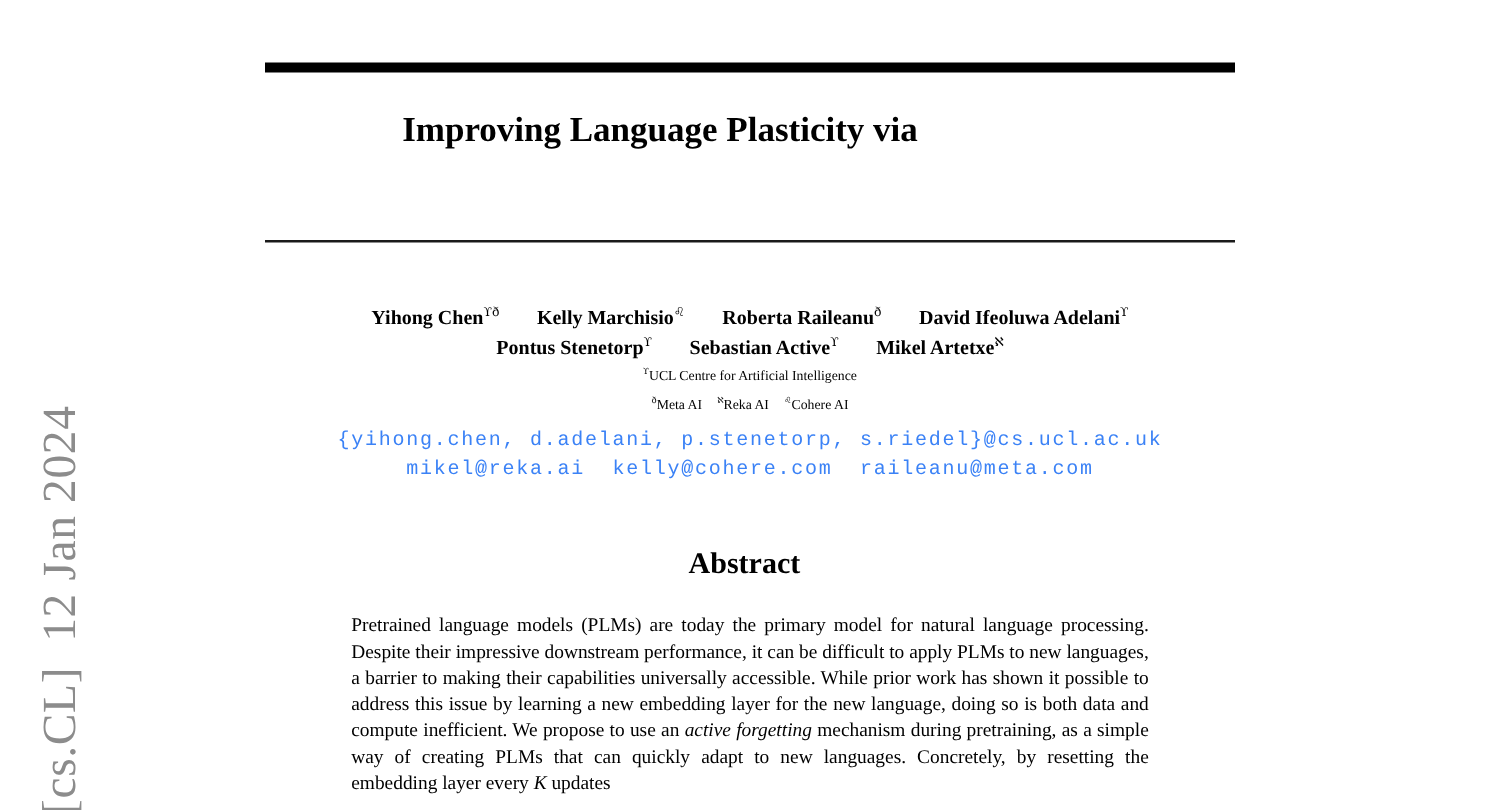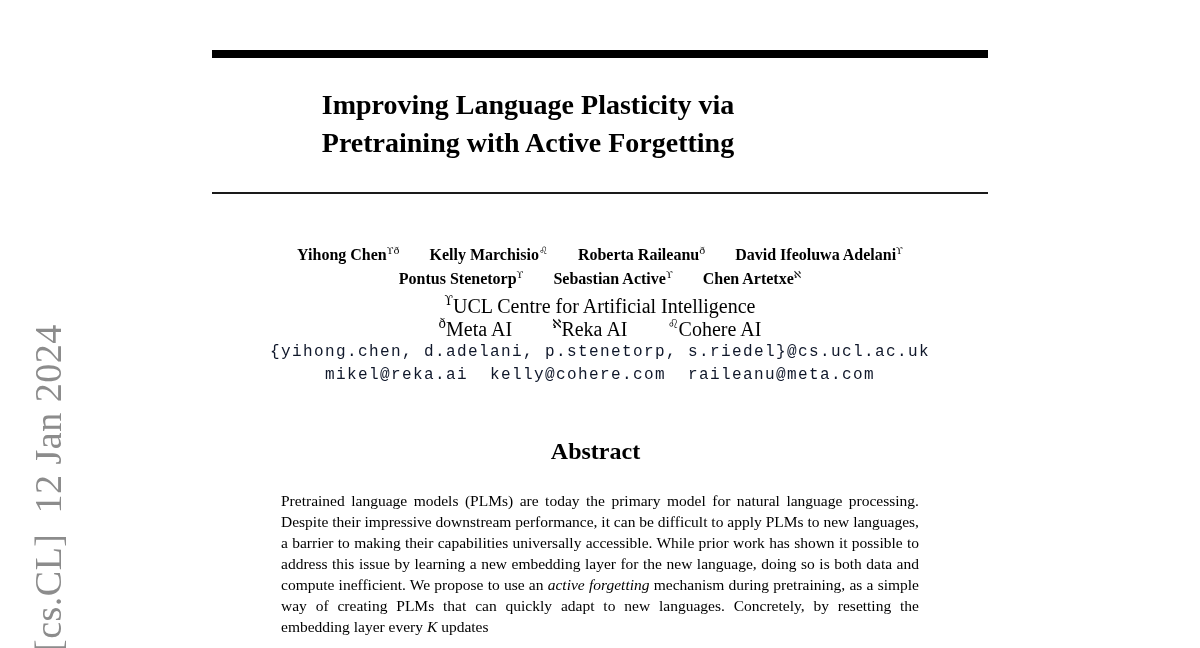--- a/index.html
+++ b/index.html
@@ -72,37 +72,37 @@
     font-weight: normal;
     vertical-align: super;
     line-height: 0;
   }
 
   .affil-row {
     position: absolute;
     left: 0;
     width: 1200px;
     text-align: center;
-    font-size: 20px;
+    font-size: 11px;
     white-space: nowrap;
   }
   .affil-row-1 { top: 295px; }
   .affil-row-2 { top: 318px; }
   .affil-item { display: inline-block; }
-  .affil-item + .affil-item { margin-left: 40px; }
+  .affil-item + .affil-item { margin-left: 12px; }
 
   .email-line {
     position: absolute;
     left: 0;
     width: 1200px;
     text-align: center;
     font-family: "Liberation Mono", "DejaVu Sans Mono", monospace;
     font-size: 16px;
     letter-spacing: 1.4px;
-    color: #0f172a;
+    color: #3b82f6;
     white-space: pre;
   }
   .email-line-1 { top: 343px; }
   .email-line-2 { top: 366px; }
 
   .abstract-heading {
     position: absolute;
     left: 0; top: 438px;
     width: 1191px;
     text-align: center;
@@ -122,30 +122,30 @@
 </style>
 </head>
 <body>
 
 <div class="page">
 
   <div class="arxiv-stamp">[cs.CL]  12 Jan 2024</div>
 
   <div class="rule-thick"></div>
 
-  <h1 class="paper-title"><span>Improving Language Plasticity via</span><br><span>Pretraining with Active Forgetting</span></h1>
+  <h1 class="paper-title"><span>Improving Language Plasticity via</span><br></h1>
 
   <div class="rule-thin"></div>
 
   <div class="authors-row authors-row-1">
     <span class="author"><span>Yihong Chen</span><sup class="aff-mark">ϒð</sup></span><span class="author"><span>Kelly Marchisio</span><sup class="aff-mark">♌</sup></span><span class="author"><span>Roberta Raileanu</span><sup class="aff-mark">ð</sup></span><span class="author"><span>David Ifeoluwa Adelani</span><sup class="aff-mark">ϒ</sup></span>
   </div>
 
   <div class="authors-row authors-row-2">
-    <span class="author"><span>Pontus Stenetorp</span><sup class="aff-mark">ϒ</sup></span><span class="author"><span>Sebastian Active</span><sup class="aff-mark">ϒ</sup></span><span class="author"><span>Chen Artetxe</span><sup class="aff-mark">ℵ</sup></span>
+    <span class="author"><span>Pontus Stenetorp</span><sup class="aff-mark">ϒ</sup></span><span class="author"><span>Sebastian Active</span><sup class="aff-mark">ϒ</sup></span><span class="author"><span>Mikel Artetxe</span><sup class="aff-mark">ℵ</sup></span>
   </div>
 
   <div class="affil-row affil-row-1">
     <span class="affil-item"><sup class="aff-mark">ϒ</sup><span>UCL Centre for Artificial Intelligence</span></span>
   </div>
 
   <div class="affil-row affil-row-2">
     <span class="affil-item"><sup class="aff-mark">ð</sup><span>Meta AI</span></span><span class="affil-item"><sup class="aff-mark">ℵ</sup><span>Reka AI</span></span><span class="affil-item"><sup class="aff-mark">♌</sup><span>Cohere AI</span></span>
   </div>
 

